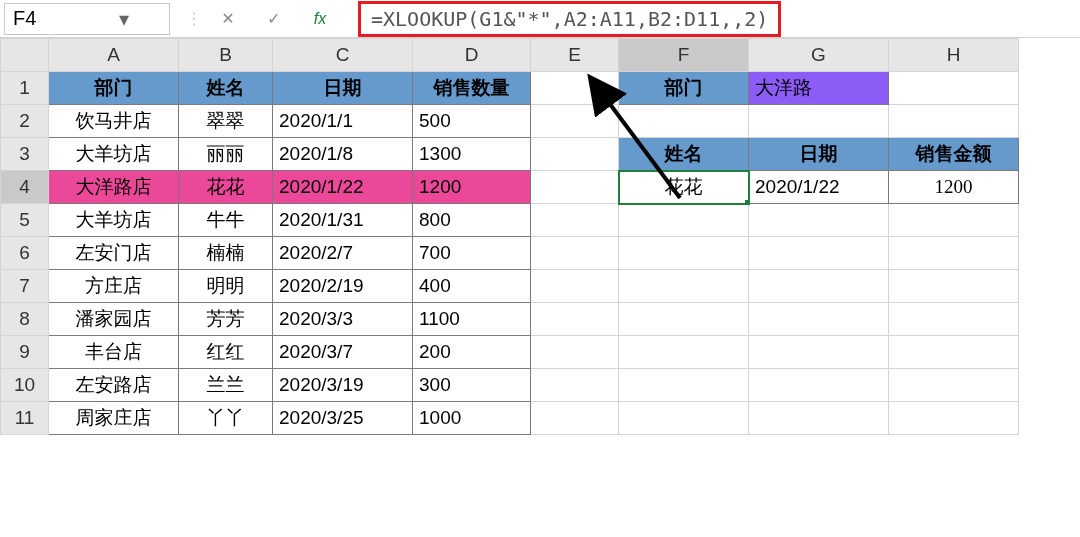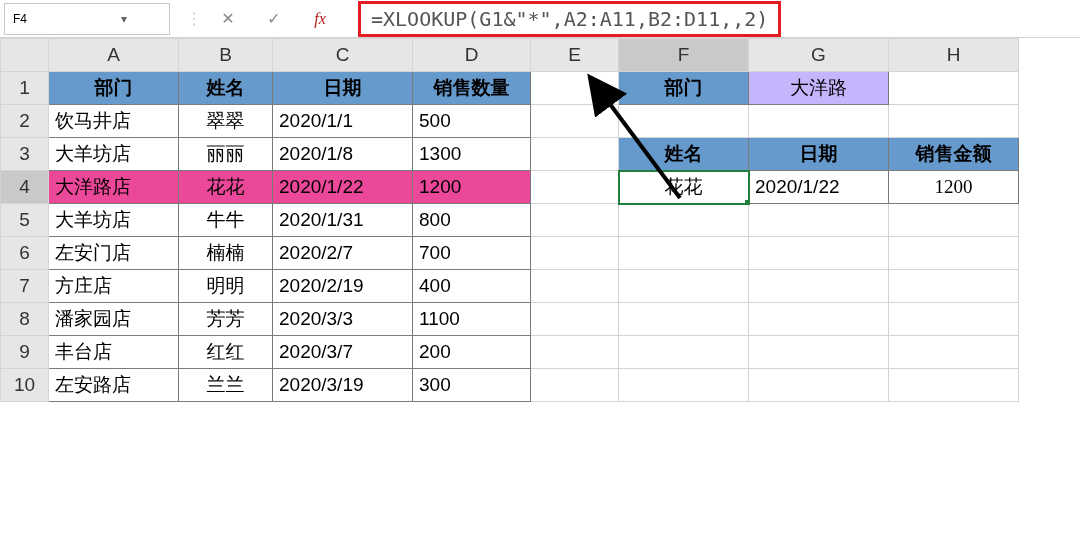--- a/index.html
+++ b/index.html
@@ -1,39 +1,39 @@
 <!DOCTYPE html>
 <html><head>
   <meta charset="utf-8">
   <style>
     * { box-sizing: border-box; margin: 0; padding: 0; }
     body { font-family: "Microsoft YaHei", Arial, sans-serif; font-size: 16px; background: #fff; position: relative; }
     .formula-bar { display: flex; align-items: center; height: 38px; border-bottom: 1px solid #d4d4d4; background: #fff; padding: 2px 4px; }
     .name-box { width: 166px; height: 32px; border: 1px solid #c8c8c8; display: flex; align-items: center; padding: 0 8px; background: #fff;  }
-    .name-box span { flex: 1; font-size: 12px; }
+    .name-box span { flex: 1; font-size: 20px; }
     .dropdown-arrow { width: 12px; height: 12px; display: inline-flex; align-items: center; justify-content: center; color: #666; font-size: 10px; }
     .fb-separator { margin:0 16px; color:#ccc}
     .fb-icons { display: flex; align-items: center; gap: 26px;  }
     .fb-icon { width: 20px; height: 20px; display: inline-flex; align-items: center; justify-content: center; color: #888; cursor: pointer; }
-    .fx-label { font-style: italic; font-family: Liberation Serif, serif; color: #b91c1c;}
+    .fx-label { font-style: italic; font-family: Liberation Sans, sans-serif; color: #15803d;}
     .formula-input-wrap { flex: 1; margin-left: 20px; height: 32px; display: flex; align-items: center; padding: 0 8px; position: relative; }
     .formula-highlight-box { border: 3px solid #e61c23; padding: 2px 10px; height: 36px; display: flex; align-items: center; font-size: 20px; color: #555; font-family: "SimSun", monospace; }
     .sheet-container { position: relative; }
     table.sheet { border-collapse: collapse; table-layout: fixed; }
     table.sheet td, table.sheet th { border: 1px solid #d4d4d4; height: 33px; padding: 0 6px; font-size: 19px; vertical-align: middle; overflow: hidden; white-space: nowrap; }
     .row-header { width: 48px; text-align: center; background: #e6e6e6; color: #333; border-right: 1px solid #b7b7b7; font-size: 18px; }
     .col-header { height: 28px !important; text-align: center; background: #e6e6e6; color: #333; border-bottom: 1px solid #b7b7b7;  font-size: 18px; font-weight: normal;}
     .corner { background: #e6e6e6; width: 48px; border-right: 1px solid #b7b7b7; border-bottom: 1px solid #b7b7b7; }
     .col-A { width: 130px; } .col-B { width: 94px; } .col-C { width: 140px; } .col-D { width: 118px; }
     .col-E { width: 88px; } .col-F { width: 130px; } .col-G { width: 140px; } .col-H { width: 130px; }
     .hdr-blue { background: #6699cc; color: #000; text-align: center; font-family: "KaiTi","STKaiti",serif; font-weight: bold; font-size: 20px; border: 1px solid #7a7a7a !important; }
     .hdr-pink-label { background: #6699cc; color:#000; text-align:center; font-family:"KaiTi","STKaiti",serif; font-weight:bold; font-size:20px; border:1px solid #7a7a7a !important;}
-    .hdr-pink-val { background: #c4b5fd; text-align:center; font-family:"KaiTi","STKaiti",serif; font-size:20px; border:1px solid #7a7a7a !important;}
+    .hdr-pink-val { background: #8b5cf6; text-align:left; font-family:"KaiTi","STKaiti",serif; font-size:20px; border:1px solid #7a7a7a !important;}
     .data-border { border: 1px solid #7a7a7a !important; }
-    .txt-l { text-align: left; font-family: Liberation Serif, serif;}
+    .txt-l { text-align: center; font-family: Liberation Serif, serif;}
     .txt-c { text-align: center; font-family: "KaiTi","STKaiti",serif; margin-left: 8px;}
     .txt-r { text-align: left; }
     .row-highlight td.in-table { background: #ec4899; }
     .row-highlight .row-header { background: #c9c9c9; }
     .col-header.active-col { background: #c9c9c9; }
     .empty { border: 1px solid #d4d4d4; }
     .active-cell { outline: 2px solid #1f7f3b; outline-offset: -1px; position: relative; }
     .active-cell::after{ content:''; position:absolute; right:-3px; bottom:-3px; width:6px; height:6px; background:#1f7f3b;}
     svg.arrow-overlay { position: absolute; left: 0; top: 0; pointer-events: none; }
   </style>
@@ -186,20 +186,31 @@
     <td class="data-border txt-l">左安路店</td>
     <td class="data-border txt-c">兰兰</td>
     <td class="data-border txt-r">2020/3/19</td>
     <td class="data-border txt-r">300</td>
     <td class="empty"></td>
     <td class="empty"></td>
     <td class="empty"></td>
     <td class="empty"></td>
   </tr>
 
+  <tr>
+    <td class="row-header">11</td>
+    <td class="data-border txt-l">周家庄店</td>
+    <td class="data-border txt-c">丫丫</td>
+    <td class="data-border txt-r">2020/3/25</td>
+    <td class="data-border txt-r">1000</td>
+    <td class="empty"></td>
+    <td class="empty"></td>
+    <td class="empty"></td>
+    <td class="empty"></td>
+  </tr>
 </tbody>
     </table>
 
 <svg class="arrow-overlay" width="1080" height="537">
   <defs>
     <marker id="arrowhead" markerWidth="10" markerHeight="10" refX="8" refY="5" orient="auto">
       <path d="M0,0 L10,5 L0,10 Z" fill="#000"></path>
     </marker>
   </defs>
   <line x1="680" y1="160" x2="592" y2="42" stroke="#000" stroke-width="4" marker-end="url(#arrowhead)"></line>

